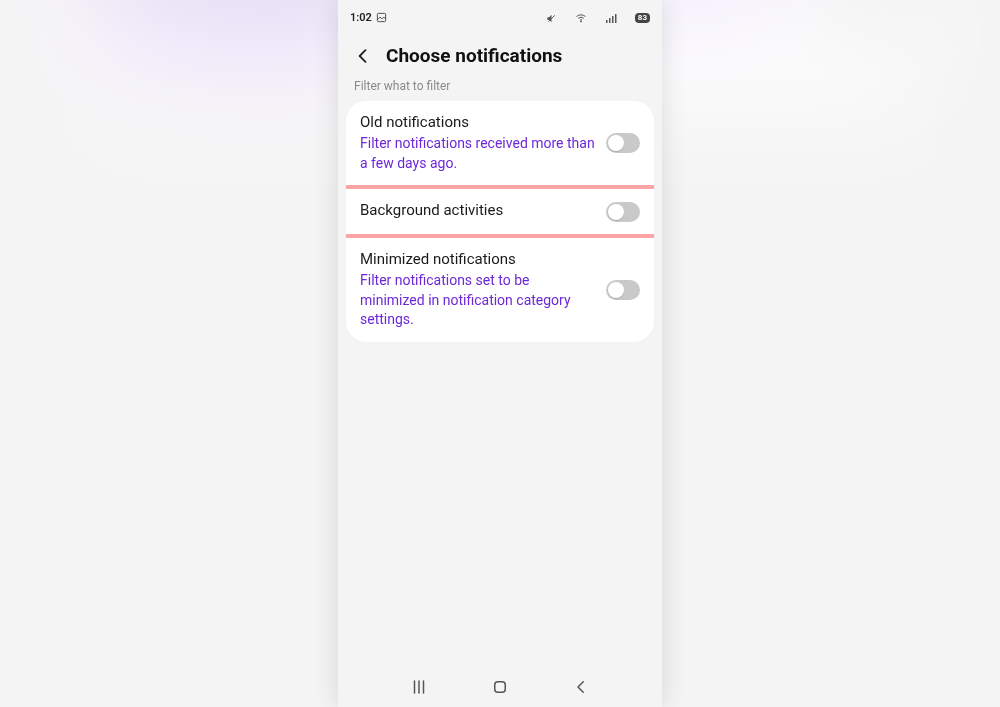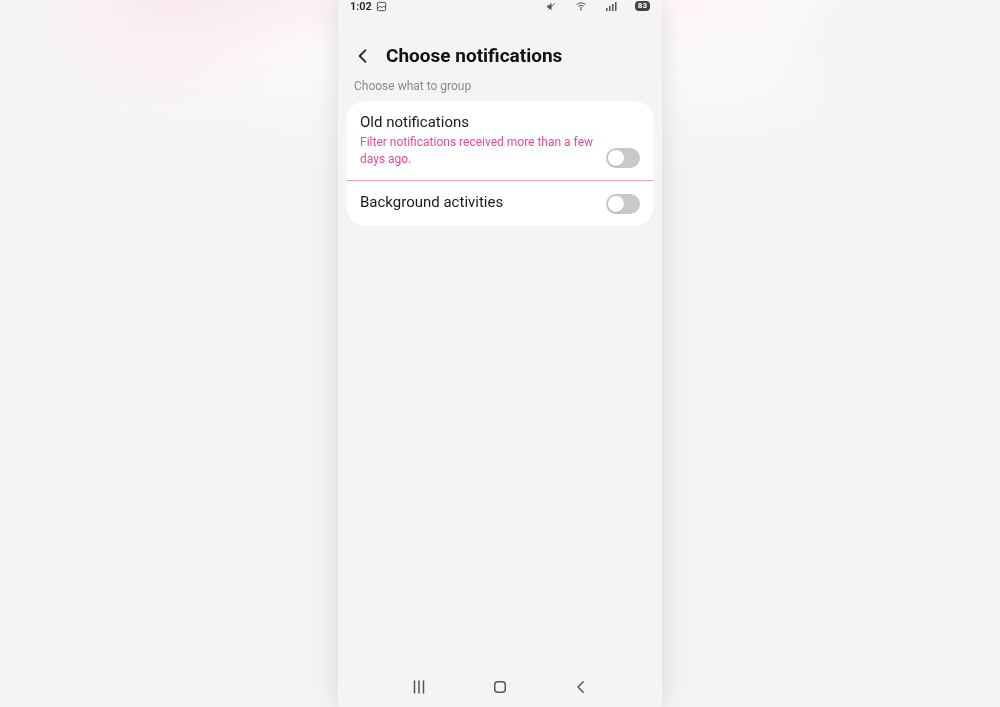--- a/index.html
+++ b/index.html
@@ -41,21 +41,21 @@
     height: 707px;
     background: #f4f4f4;
     box-shadow: 0 0 25px rgba(0,0,0,0.12);
     display: flex;
     flex-direction: column;
   }
 
   .statusbar {
     height: 24px;
     display: flex;
-    align-items: flex-start;
+    align-items: flex-end;
     padding: 0 12px;
     font-size: 11px;
     font-weight: 600;
     color: #222;
     background: #f4f4f4;
   }
   .statusbar .sb-left { display: flex; align-items: center; gap: 4px; }
   .statusbar .sb-right { margin-left: auto; display: flex; align-items: center; gap: 18px; }
   .batt {
     background: #444;
@@ -103,34 +103,34 @@
   .card {
     margin: 0 8px;
     background: #fff;
     border-radius: 20px;
     overflow: hidden;
     box-shadow: 0 1px 2px rgba(0,0,0,0.04);
   }
 
   .item {
     display: flex;
-    align-items: flex-end;
+    align-items: center;
     padding: 12px 14px;
     gap: 10px;
   }
-  .item + .item { border-top: 1px solid #fca5a5; }
+  .item + .item { border-top: 4px solid #fca5a5; }
   .item-text { flex: 1; min-width: 0; }
   .item-title {
     font-size: 15px;
     color: #1a1a1a;
     margin-bottom: 3px;
   }
   .item-sub {
-    font-size: 12px;
-    color: #ec4899;
+    font-size: 14px;
+    color: #6d28d9;
     line-height: 1.4;
   }
 
   .toggle {
     width: 34px;
     height: 20px;
     border-radius: 10px;
     background: #c9c9c9;
     position: relative;
     flex-shrink: 0;
@@ -228,39 +228,46 @@
   <div class="header">
     <span class="back-btn">
       <svg viewBox="0 0 24 24" width="20" height="20" stroke="#222" stroke-width="2.2" fill="none" stroke-linecap="round" stroke-linejoin="round">
           <path d="M15 5 L8 12 L15 19"></path>
         </svg>
     </span>
     <span class="header-title">Choose notifications</span>
   </div>
 
 
-  <div class="section-label">Choose what to group</div>
+  <div class="section-label">Filter what to filter</div>
 
   <div class="card">
 
     <div class="item">
       <div class="item-text">
         <div class="item-title">Old notifications</div>
         <div class="item-sub">Filter notifications received more than a few days ago.</div>
       </div>
       <div class="toggle"></div>
     </div>
 
     <div class="item">
       <div class="item-text">
         <div class="item-title">Background activities</div>
       </div>
       <div class="toggle"></div>
     </div>
 
+    <div class="item">
+      <div class="item-text">
+        <div class="item-title">Minimized notifications</div>
+        <div class="item-sub">Filter notifications set to be minimized in notification category settings.</div>
+      </div>
+      <div class="toggle"></div>
+    </div>
 
   </div>
 
   <div class="content-fill"></div>
 
   <div class="navbar">
     <span class="nav-btn">
       <svg width="18" height="18" viewBox="0 0 24 24" stroke="#555" stroke-width="2" fill="none" stroke-linecap="round">
           <path d="M6 4 V20 M12 4 V20 M18 4 V20"></path>
         </svg>

